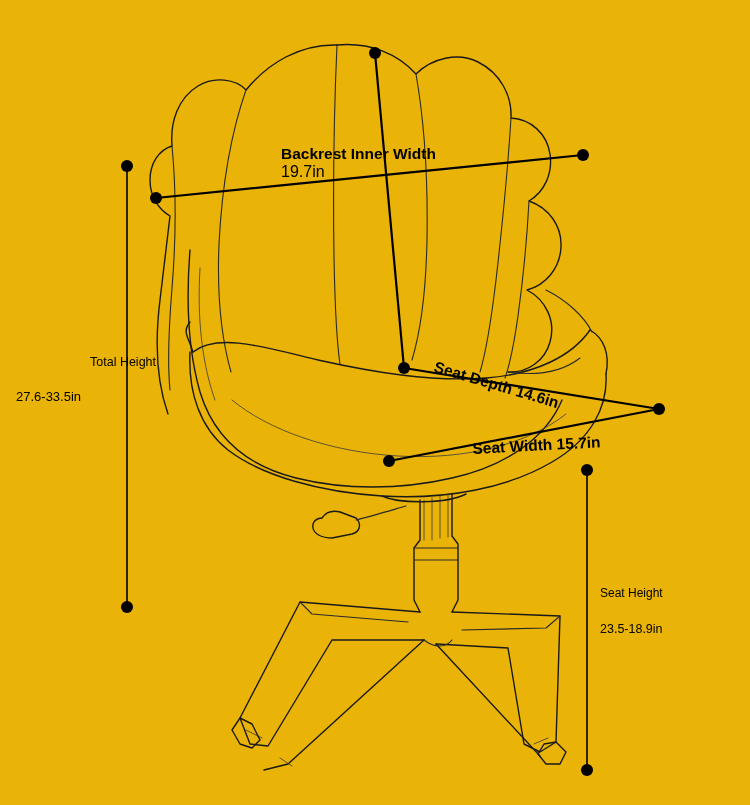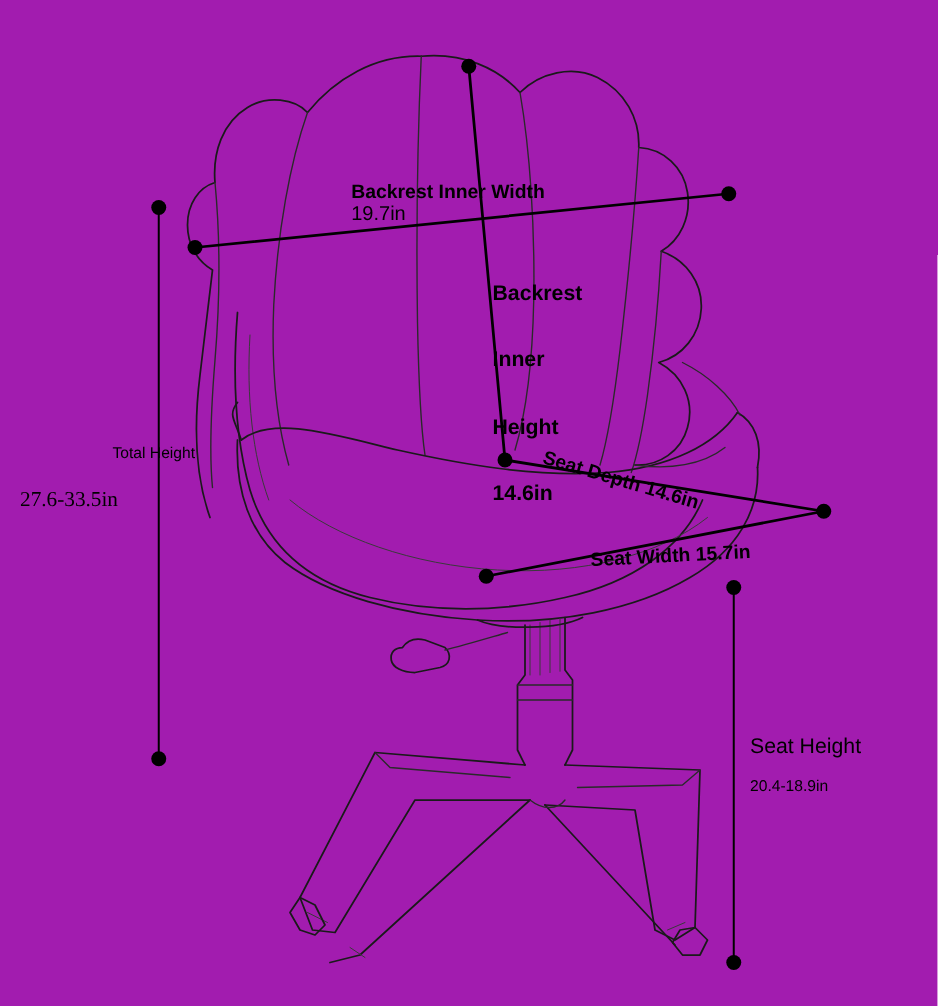--- a/index.html
+++ b/index.html
@@ -7,21 +7,21 @@
     padding: 0;
     background: #ffffff;
   }
   body {
     font-family: "Liberation Sans", sans-serif;
   }
   #stage {
     position: relative;
     width: 750px;
     height: 805px;
-    background: #a21caf;
+    background: #eab308;
     overflow: hidden;
   }
   #stage svg.layer {
     position: absolute;
     left: 0;
     top: 0;
     width: 750px;
     height: 805px;
   }
   .chair-line {
@@ -100,27 +100,26 @@
   }
   .lbl-total-height {
     left: 50px;
     top: 355px;
     font-size: 12.5px;
     margin-left: 40px;
   }
   .lbl-total-height-val {
     left: 16px;
     top: 390px;
-    font-size: 17px;
-    font-family: Liberation Serif, serif;
+    font-size: 13px;
   }
   .lbl-seat-height {
     left: 600px;
     top: 587px;
-    font-size: 17px;
+    font-size: 12px;
   }
   .lbl-seat-height-val {
     left: 600px;
     top: 622px;
     font-size: 12.5px;
   }
 </style>
 </head>
 <body>
 
@@ -249,30 +248,24 @@
     <g>
       <line class="dim-line-thin" x1="587" y1="470" x2="587" y2="770"></line>
       <circle class="dim-dot" cx="587" cy="470" r="6"></circle>
       <circle class="dim-dot" cx="587" cy="770" r="6"></circle>
     </g>
   </svg>
 
   <div class="label lbl-backrest-inner-width">Backrest Inner Width</div>
   <div class="label lbl-backrest-inner-width-val">19.7in</div>
 
-  <div class="label lbl-backrest-inner-height">
-    <div>Backrest</div>
-    <div>Inner</div>
-    <div>Height</div>
-    <div>14.6in</div>
-  </div>
 
   <div class="label lbl-seat-depth">Seat Depth 14.6in</div>
 
   <div class="label lbl-seat-width">Seat Width 15.7in</div>
 
   <div class="label lbl-total-height">Total Height</div>
   <div class="label lbl-total-height-val">27.6-33.5in</div>
 
   <div class="label lbl-seat-height">Seat Height</div>
-  <div class="label lbl-seat-height-val">20.4-18.9in</div>
+  <div class="label lbl-seat-height-val">23.5-18.9in</div>
 
 </div>
 
 </body></html>

